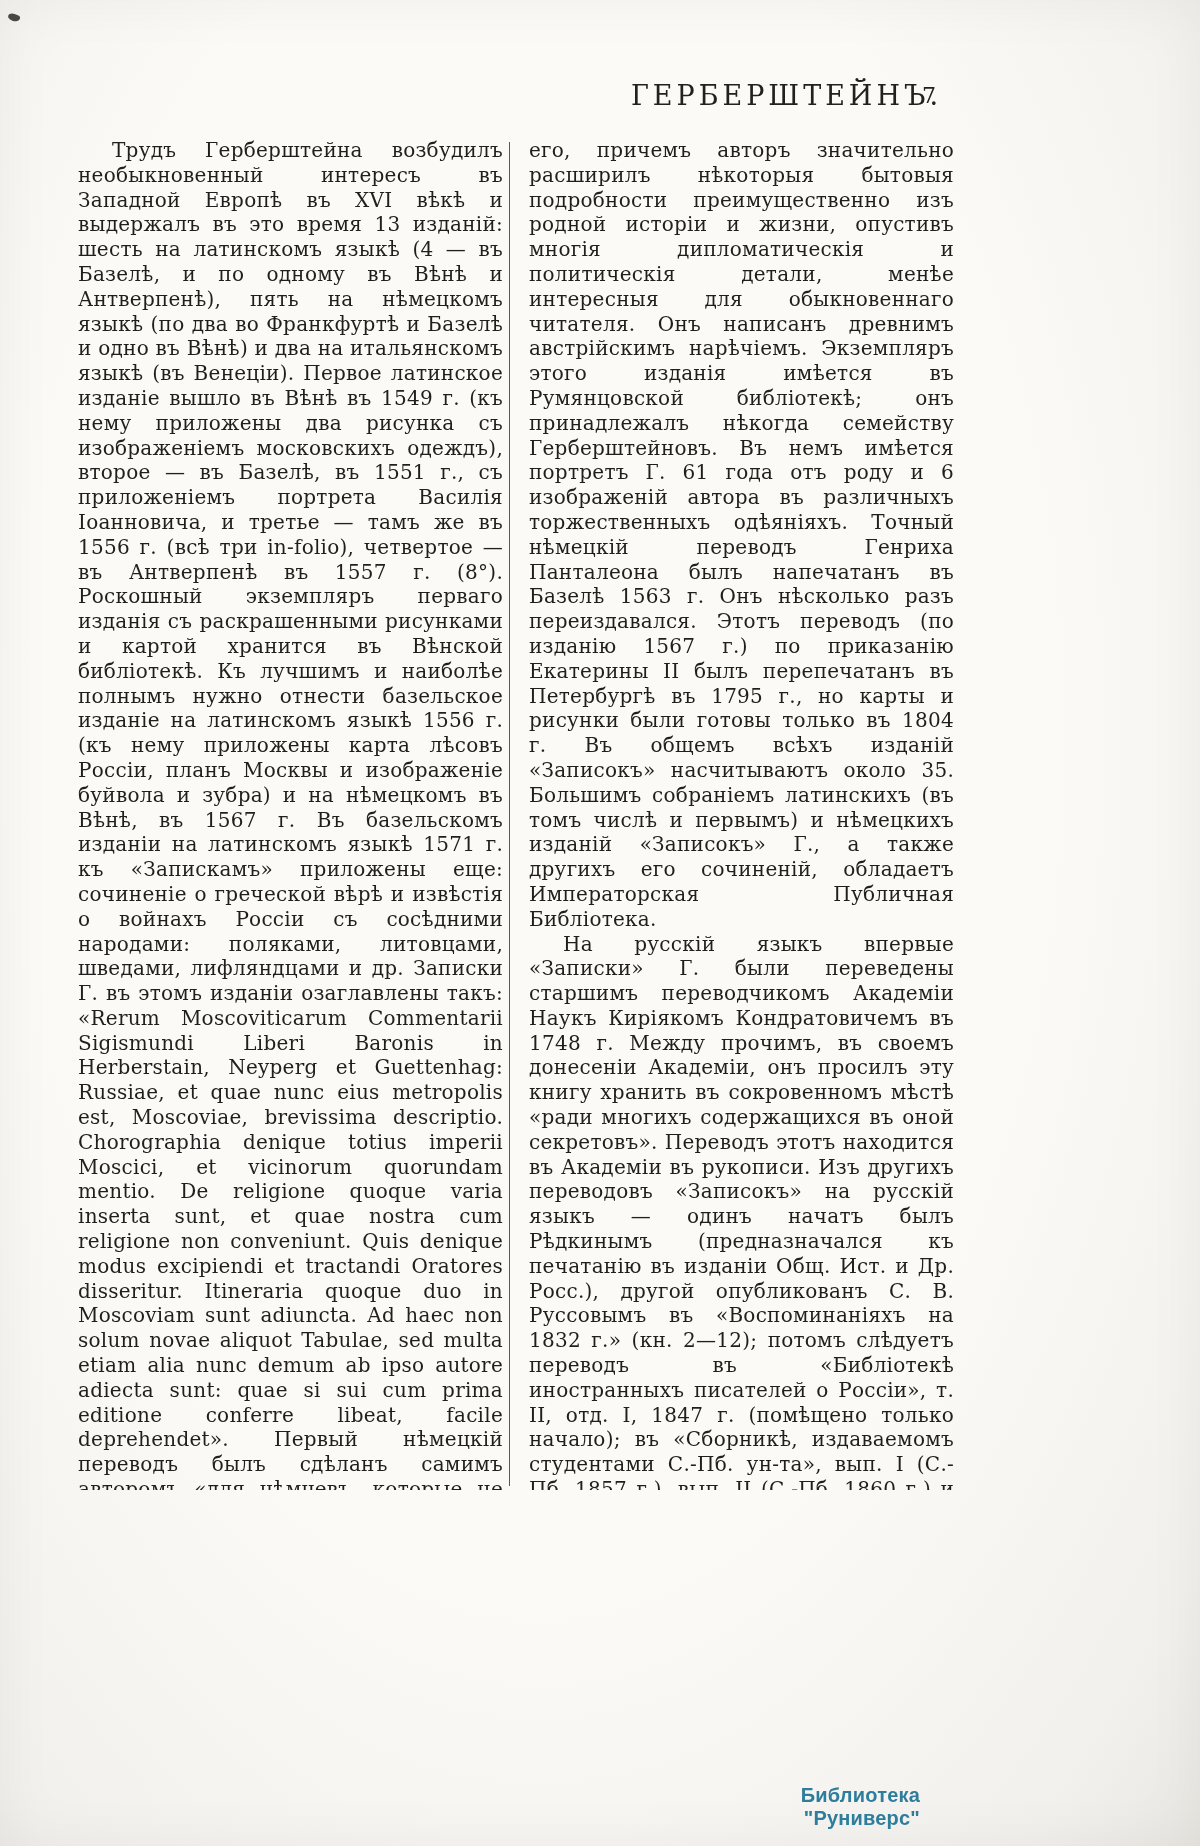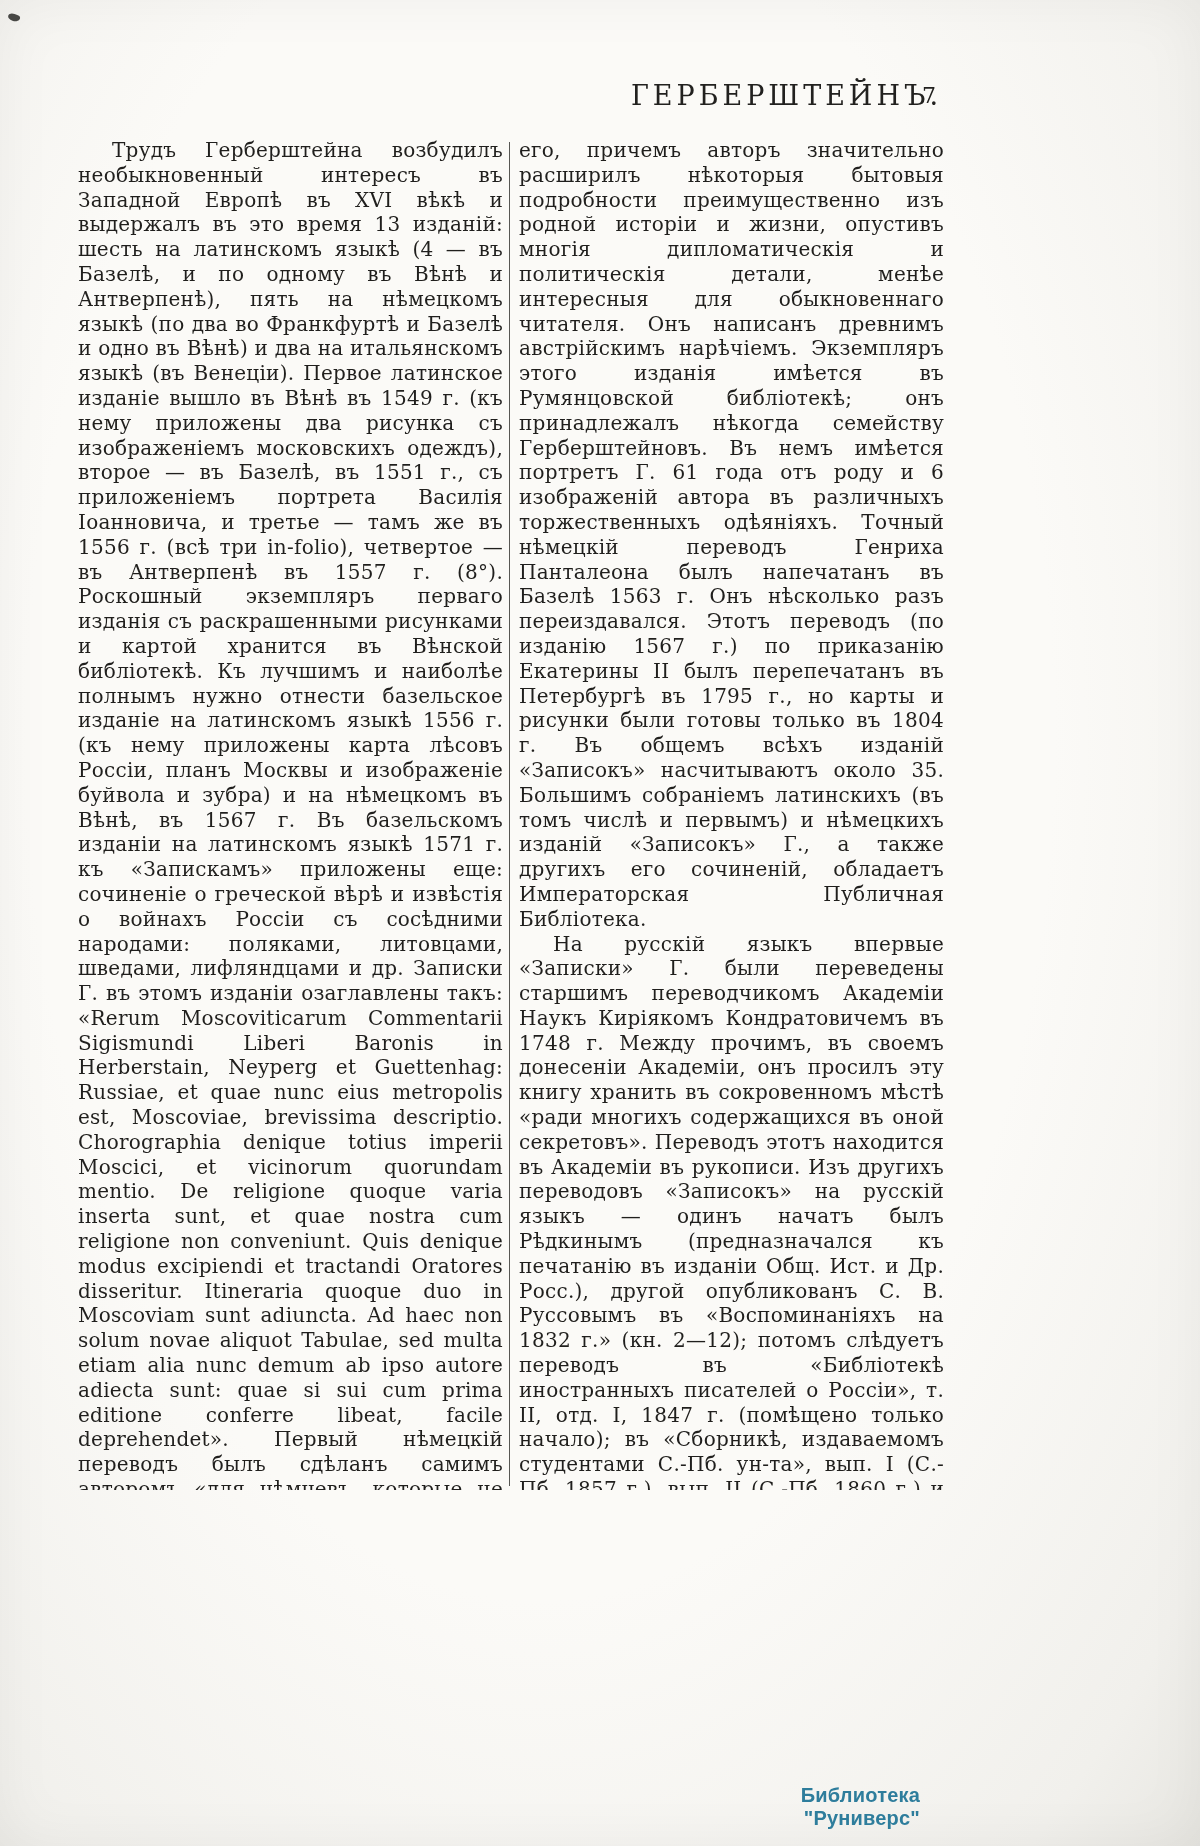--- a/index.html
+++ b/index.html
@@ -60,21 +60,21 @@
     overflow: hidden;
     text-align: justify;
     font-size: 20px;
     line-height: 24.8px;
     letter-spacing: 0.25px;
     color: #201f1d;
   }
   .column p { margin: 0; }
   .column p.indent { text-indent: 34px; }
   .col-left  { left: 0; }
-  .col-right { left: 441px; }
+  .col-right { left: 451px; }
   .col-divider {
     position: absolute;
     left: 431px; top: 4px;
     width: 1px; height: 1344px;
     background: #3a3936;
     opacity: 0.85;
   }
   .watermark {
     position: absolute;
     left: 690px; top: 1784px;

